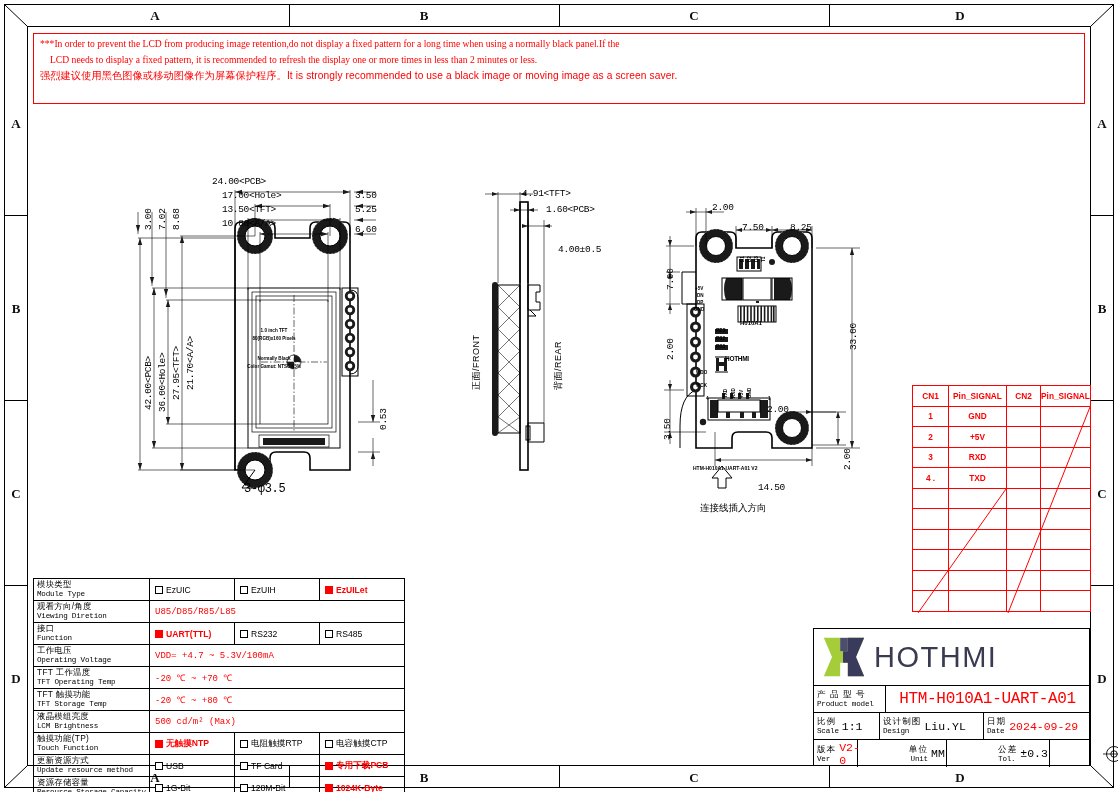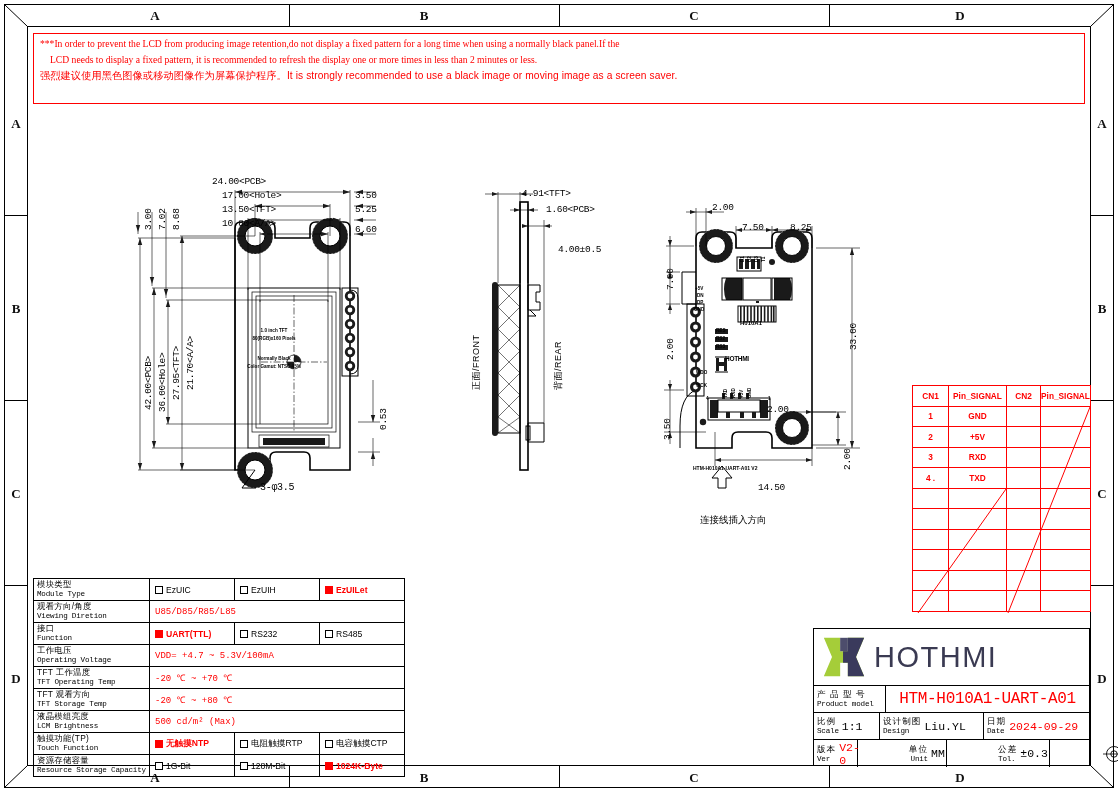--- a/index.html
+++ b/index.html
@@ -444,21 +444,21 @@
   <div class="dimtxt vert" style="left:143px;top:230px;">3.00</div>
   <div class="dimtxt vert" style="left:157px;top:230px;">7.02</div>
   <div class="dimtxt vert" style="left:171px;top:230px;">8.68</div>
 
   <div class="dimtxt vert" style="left:143px;top:410px;">42.00&lt;PCB&gt;</div>
   <div class="dimtxt vert" style="left:157px;top:412px;">36.00&lt;Hole&gt;</div>
   <div class="dimtxt vert" style="left:171px;top:400px;">27.95&lt;TFT&gt;</div>
   <div class="dimtxt vert" style="left:185px;top:390px;">21.70&lt;A/A&gt;</div>
 
   <div class="dimtxt vert" style="left:378px;top:430px;">0.53</div>
-  <div class="dimtxt" style="left:260px;top:482px;font-size:10px;">3-φ3.5</div>
+  <div class="dimtxt" style="left:244px;top:482px;font-size:12px;">3-φ3.5</div>
 
   <div class="lcdtxt" style="left:248px;top:328px;width:52px;">1.0 inch TFT</div>
   <div class="lcdtxt" style="left:243px;top:336px;width:62px;">80(RGB)x160 Pixels</div>
   <div class="lcdtxt" style="left:247px;top:356px;width:54px;">Normally Black</div>
   <div class="lcdtxt" style="left:238px;top:364px;width:72px;">Color Gamut: NTSC 45%</div>
 
   <svg class="draw" style="left:440px;top:180px;" width="200" height="300">
 
     <rect class="ln-b" x="80" y="22" width="8" height="268" fill="#fff"></rect>
 
@@ -707,21 +707,21 @@
   <div class="pcbtxt v" style="left:754px;top:262px;">D3</div>
   <div class="pcbtxt v" style="left:761px;top:262px;">T1</div>
 
   <div class="pcbtxt v" style="left:723px;top:398px;">TXD</div>
   <div class="pcbtxt v" style="left:731px;top:398px;">RXD</div>
   <div class="pcbtxt v" style="left:739px;top:398px;">+5V</div>
   <div class="pcbtxt v" style="left:747px;top:398px;">GND</div>
   <div class="pcbtxt" style="left:706px;top:396px;">4</div>
   <div class="pcbtxt" style="left:768px;top:396px;">1</div>
 
-  <div class="cn-note" style="left:700px;top:514px;">连接线插入方向</div>
+  <div class="cn-note" style="left:700px;top:502px;">连接线插入方向</div>
 
   <table class="pin-table">
     <thead>
       <tr>
         <th style="width:36px">CN1</th>
         <th style="width:58px">Pin_SIGNAL</th>
         <th style="width:34px">CN2</th>
         <th style="width:50px">Pin_SIGNAL</th>
       </tr>
     </thead>
@@ -859,21 +859,21 @@
         </tr>
         <tr>
           <td class="spec-label">
             <span class="cn">TFT 工作温度</span>
             <span class="en">TFT Operating Temp</span>
           </td>
           <td colspan="3" class="spec-val">-20 ℃ ~ +70 ℃</td>
         </tr>
         <tr>
           <td class="spec-label">
-            <span class="cn">TFT 观看方向</span>
+            <span class="cn">TFT 触摸功能</span>
             <span class="en">TFT Storage Temp</span>
           </td>
           <td colspan="3" class="spec-val">-20 ℃ ~ +80 ℃</td>
         </tr>
         <tr>
           <td class="spec-label">
             <span class="cn">液晶模组亮度</span>
             <span class="en">LCM Brightness</span>
           </td>
           <td colspan="3" class="spec-val">500  cd/m² (Max)</td>
@@ -892,20 +892,44 @@
           <td class="optcell" style="width: 85px;">
             <div class="opt off">
               <span class="cbx"></span>
               <span>电阻触摸RTP</span>
             </div>
           </td>
           <td class="optcell" style="width: 85px;">
             <div class="opt off">
               <span class="cbx"></span>
               <span>电容触摸CTP</span>
+            </div>
+          </td>
+        </tr>
+        <tr>
+          <td class="spec-label">
+            <span class="cn">更新资源方式</span>
+            <span class="en">Update resource method</span>
+          </td>
+          <td class="optcell" style="width: 85px;">
+            <div class="opt off">
+              <span class="cbx"></span>
+              <span>USB</span>
+            </div>
+          </td>
+          <td class="optcell" style="width: 85px;">
+            <div class="opt off">
+              <span class="cbx"></span>
+              <span>TF Card</span>
+            </div>
+          </td>
+          <td class="optcell" style="width: 85px;">
+            <div class="opt on">
+              <span class="cbx checked"></span>
+              <span>专用下载PCB</span>
             </div>
           </td>
         </tr>
         <tr>
           <td class="spec-label">
             <span class="cn">资源存储容量</span>
             <span class="en">Resource Storage Capacity</span>
           </td>
           <td class="optcell" style="width: 85px;">
             <div class="opt off">

